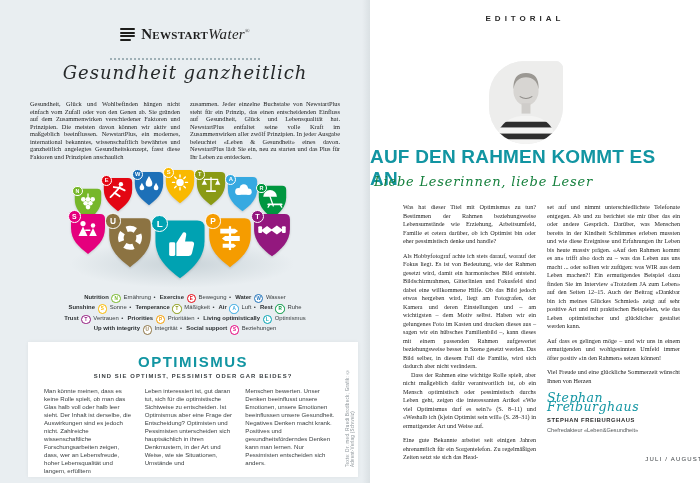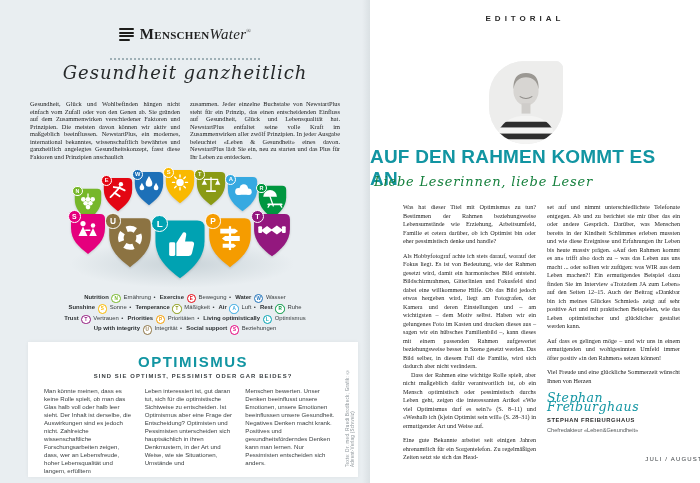--- a/index.html
+++ b/index.html
@@ -97,21 +97,21 @@
 
   <section class="page-left">
 
     <header class="logo">
       <span class="logo-bars">
           <i></i>
           <i></i>
           <i></i>
           <i></i>
         </span>
-      <span class="logo-text"><span class="caps">Menschen</span><span class="ital">Water</span><sup>®</sup></span>
+      <span class="logo-text"><span class="caps">Newstart</span><span class="ital">Water</span><sup>®</sup></span>
     </header>
 
     <div class="dotted-sep"></div>
 
     <h1 class="script-head">Gesundheit ganzheitlich</h1>
 
     <div class="intro">
       <p>Gesundheit, Glück und Wohlbefinden hängen nicht einfach vom Zufall oder von den Genen ab. Sie gründen auf dem Zusammenwirken verschiedener Faktoren und Prinzipien. Die meisten davon können wir aktiv und maßgeblich beeinflussen. NewstartPlus, ein modernes, international bekanntes, wissenschaftlich bewährtes und ganzheitlich angelegtes Gesundheitskonzept, fasst diese Faktoren und Prinzipien anschaulich</p>
       <p>zusammen. Jeder einzelne Buchstabe von NewstartPlus steht für ein Prinzip, das einen entscheidenden Einfluss auf Gesundheit, Glück und Lebensqualität hat. NewstartPlus entfaltet seine volle Kraft im Zusammenwirken aller zwölf Prinzipien. In jeder Ausgabe beleuchtet «Leben &amp; Gesundheit» eines davon. NewstartPlus lädt Sie ein, neu zu starten und das Plus für Ihr Leben zu entdecken.</p>
     </div>

